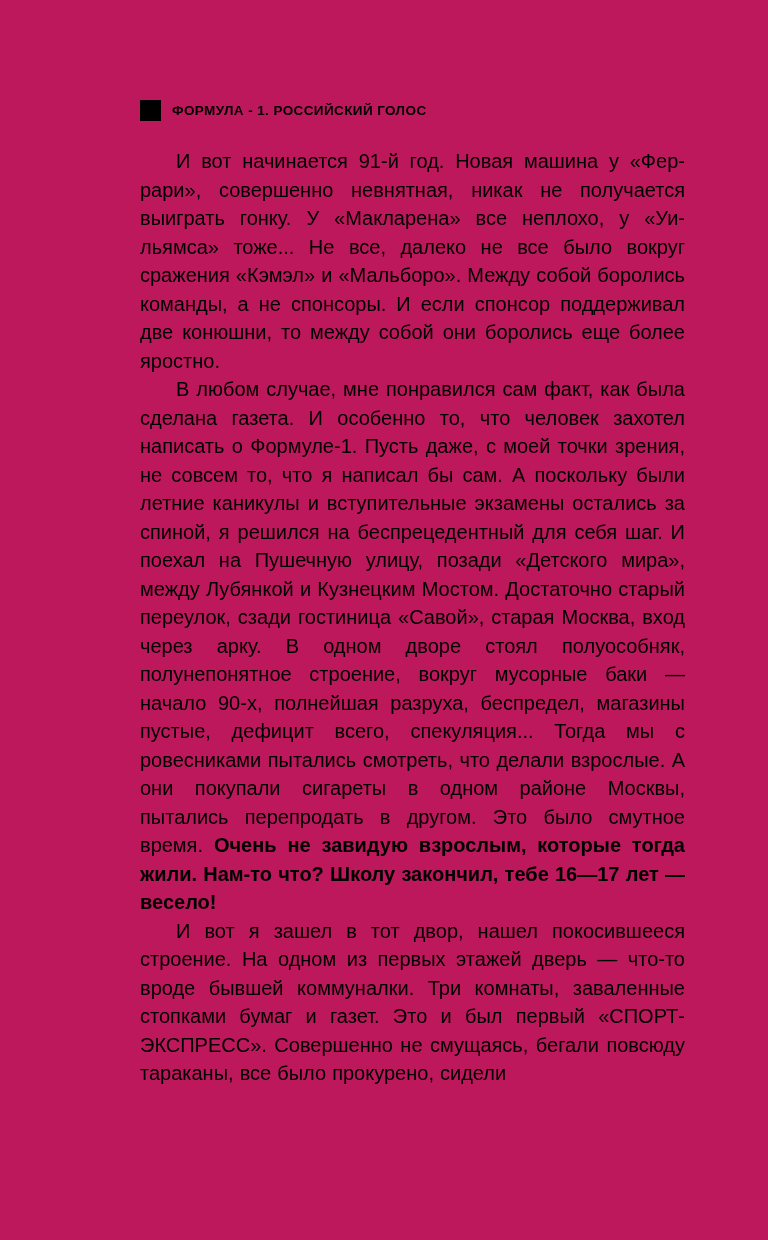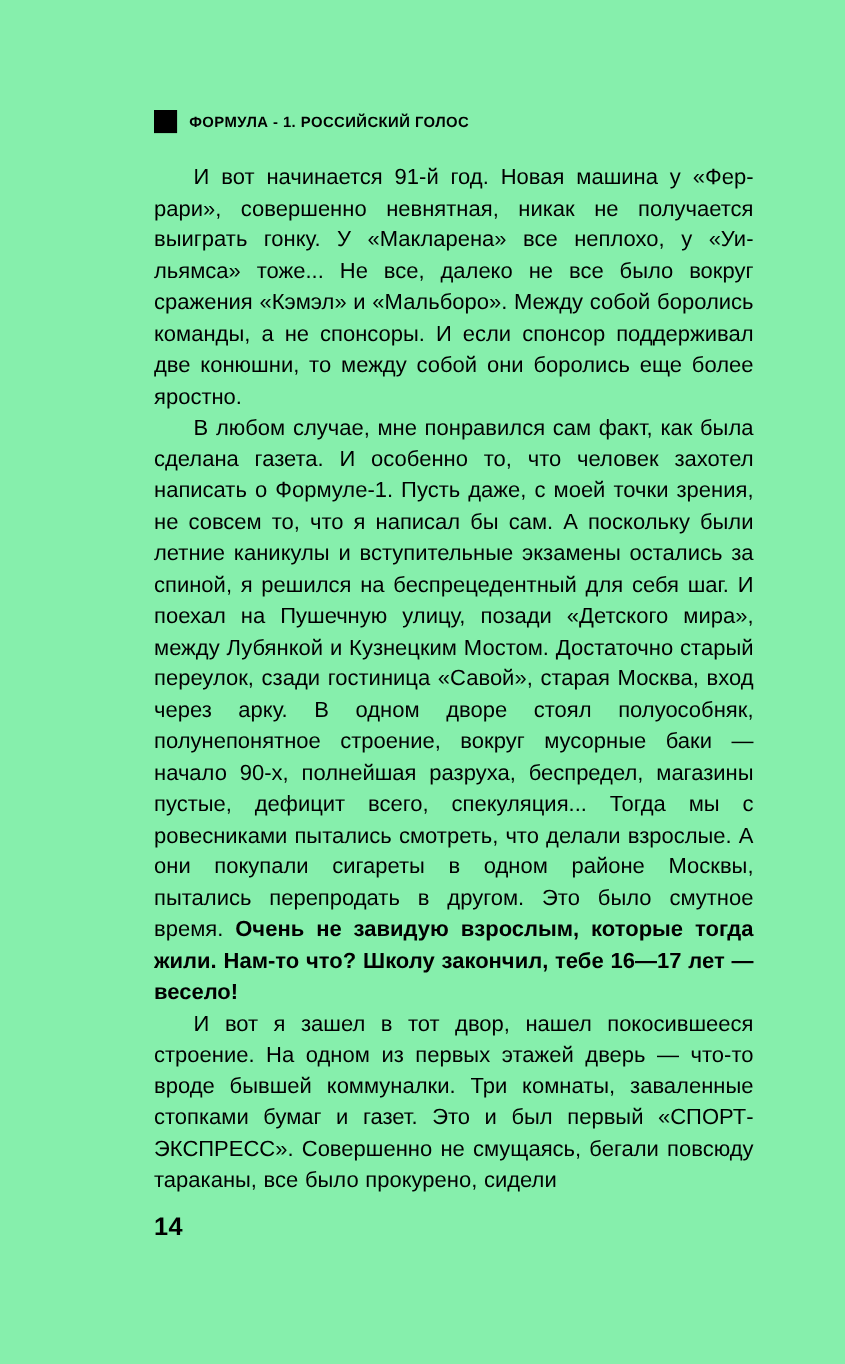--- a/index.html
+++ b/index.html
@@ -6,21 +6,21 @@
     margin: 0;
     padding: 0;
     background: #ffffff;
     font-family: "Liberation Sans", sans-serif;
     color: #000000;
   }
   .page {
     position: relative;
     width: 768px;
     height: 1240px;
-    background: #86efac;
+    background: #be185d;
     box-sizing: border-box;
     padding: 100px 83px 0 140px;
     overflow: hidden;
   }
   .running-header {
     display: flex;
     align-items: center;
     gap: 11px;
     margin-bottom: 26px;
   }
@@ -79,15 +79,14 @@
       <span>В любом случае, мне понравился сам факт, как была сделана газета. И особенно то, что человек захотел написать о Формуле-1. Пусть даже, с моей точки зрения, не совсем то, что я написал бы сам. А поскольку были летние каникулы и вступительные экзамены остались за спиной, я решился на беспре­цедентный для себя шаг. И поехал на Пушечную ули­цу, позади «Детского мира», между Лубянкой и Куз­нецким Мостом. Достаточно старый переулок, сзади гостиница «Савой», старая Москва, вход через арку. В одном дворе стоял полуособняк, полунепонятное строение, вокруг мусорные баки — начало 90-х, пол­нейшая разруха, беспредел, магазины пустые, де­фицит всего, спекуляция... Тогда мы с ровесниками пытались смотреть, что делали взрослые. А они поку­пали сигареты в одном районе Москвы, пытались пе­репродать в другом. Это было смутное время.</span>
       <strong>Очень не завидую взрослым, которые тогда жили. Нам-то что? Школу закончил, тебе 16—17 лет — весело!</strong>
     </p>
 
     <p class="body-par">
       <span>И вот я зашел в тот двор, нашел покосившееся строение. На одном из первых этажей дверь — что-то вроде бывшей коммуналки. Три комнаты, зава­ленные стопками бумаг и газет. Это и был первый «СПОРТ-ЭКСПРЕСС». Совершенно не смущаясь, бе­гали повсюду тараканы, все было прокурено, сидели</span>
     </p>
 
   </div>
 
-  <div class="page-number">14</div>
 
 </div>
 
 </body></html>

